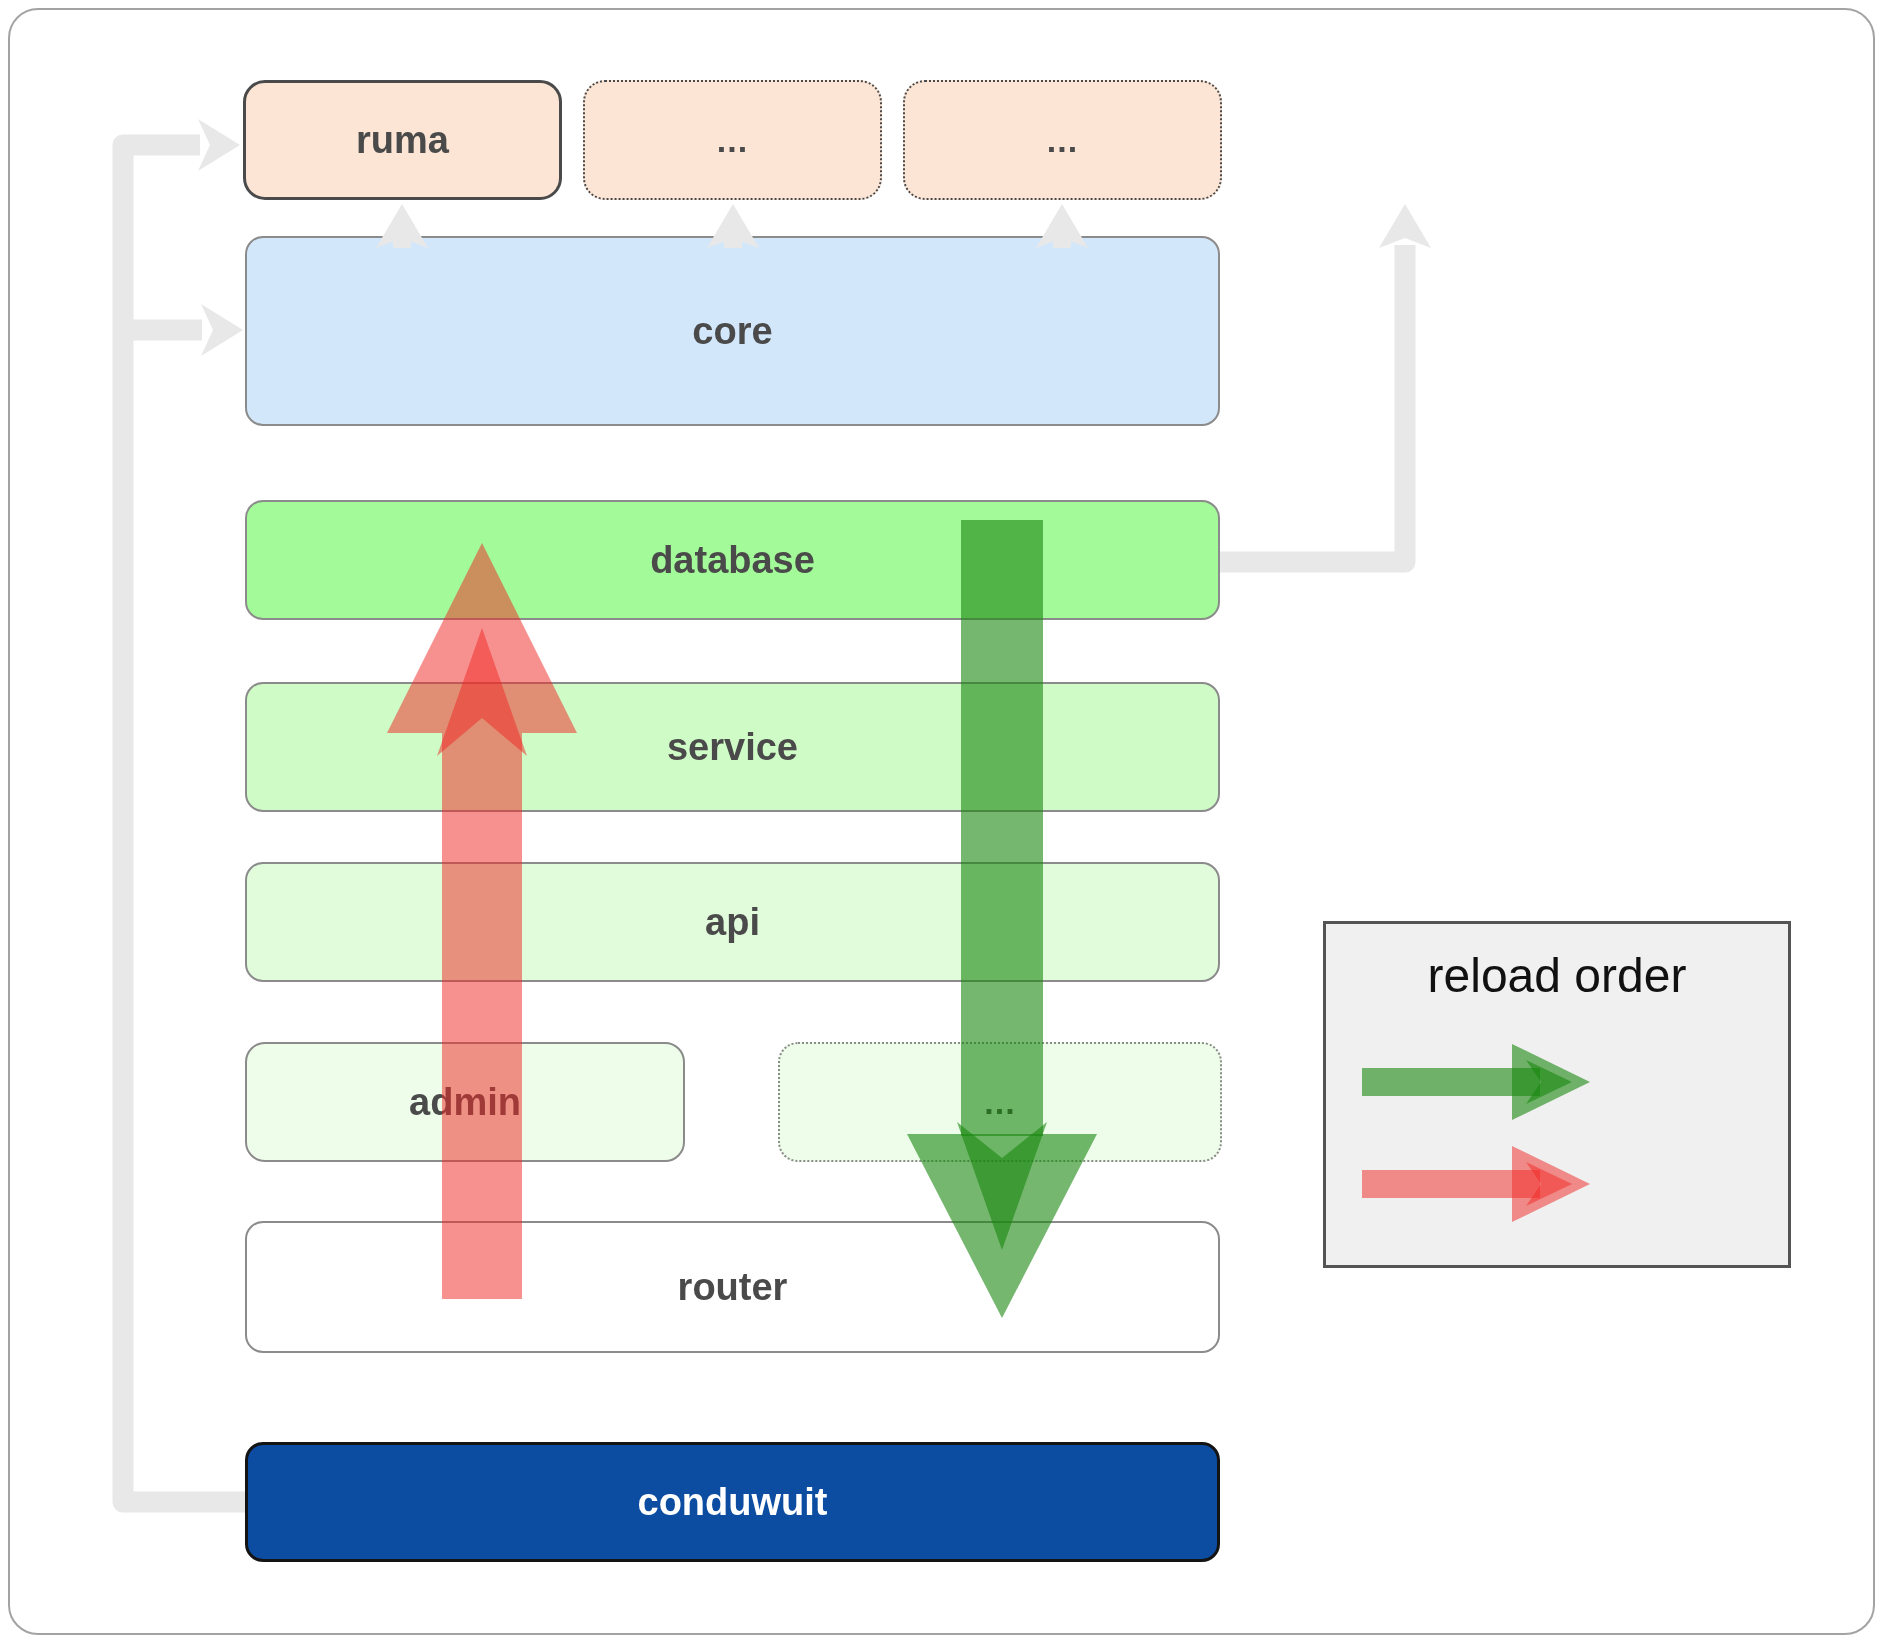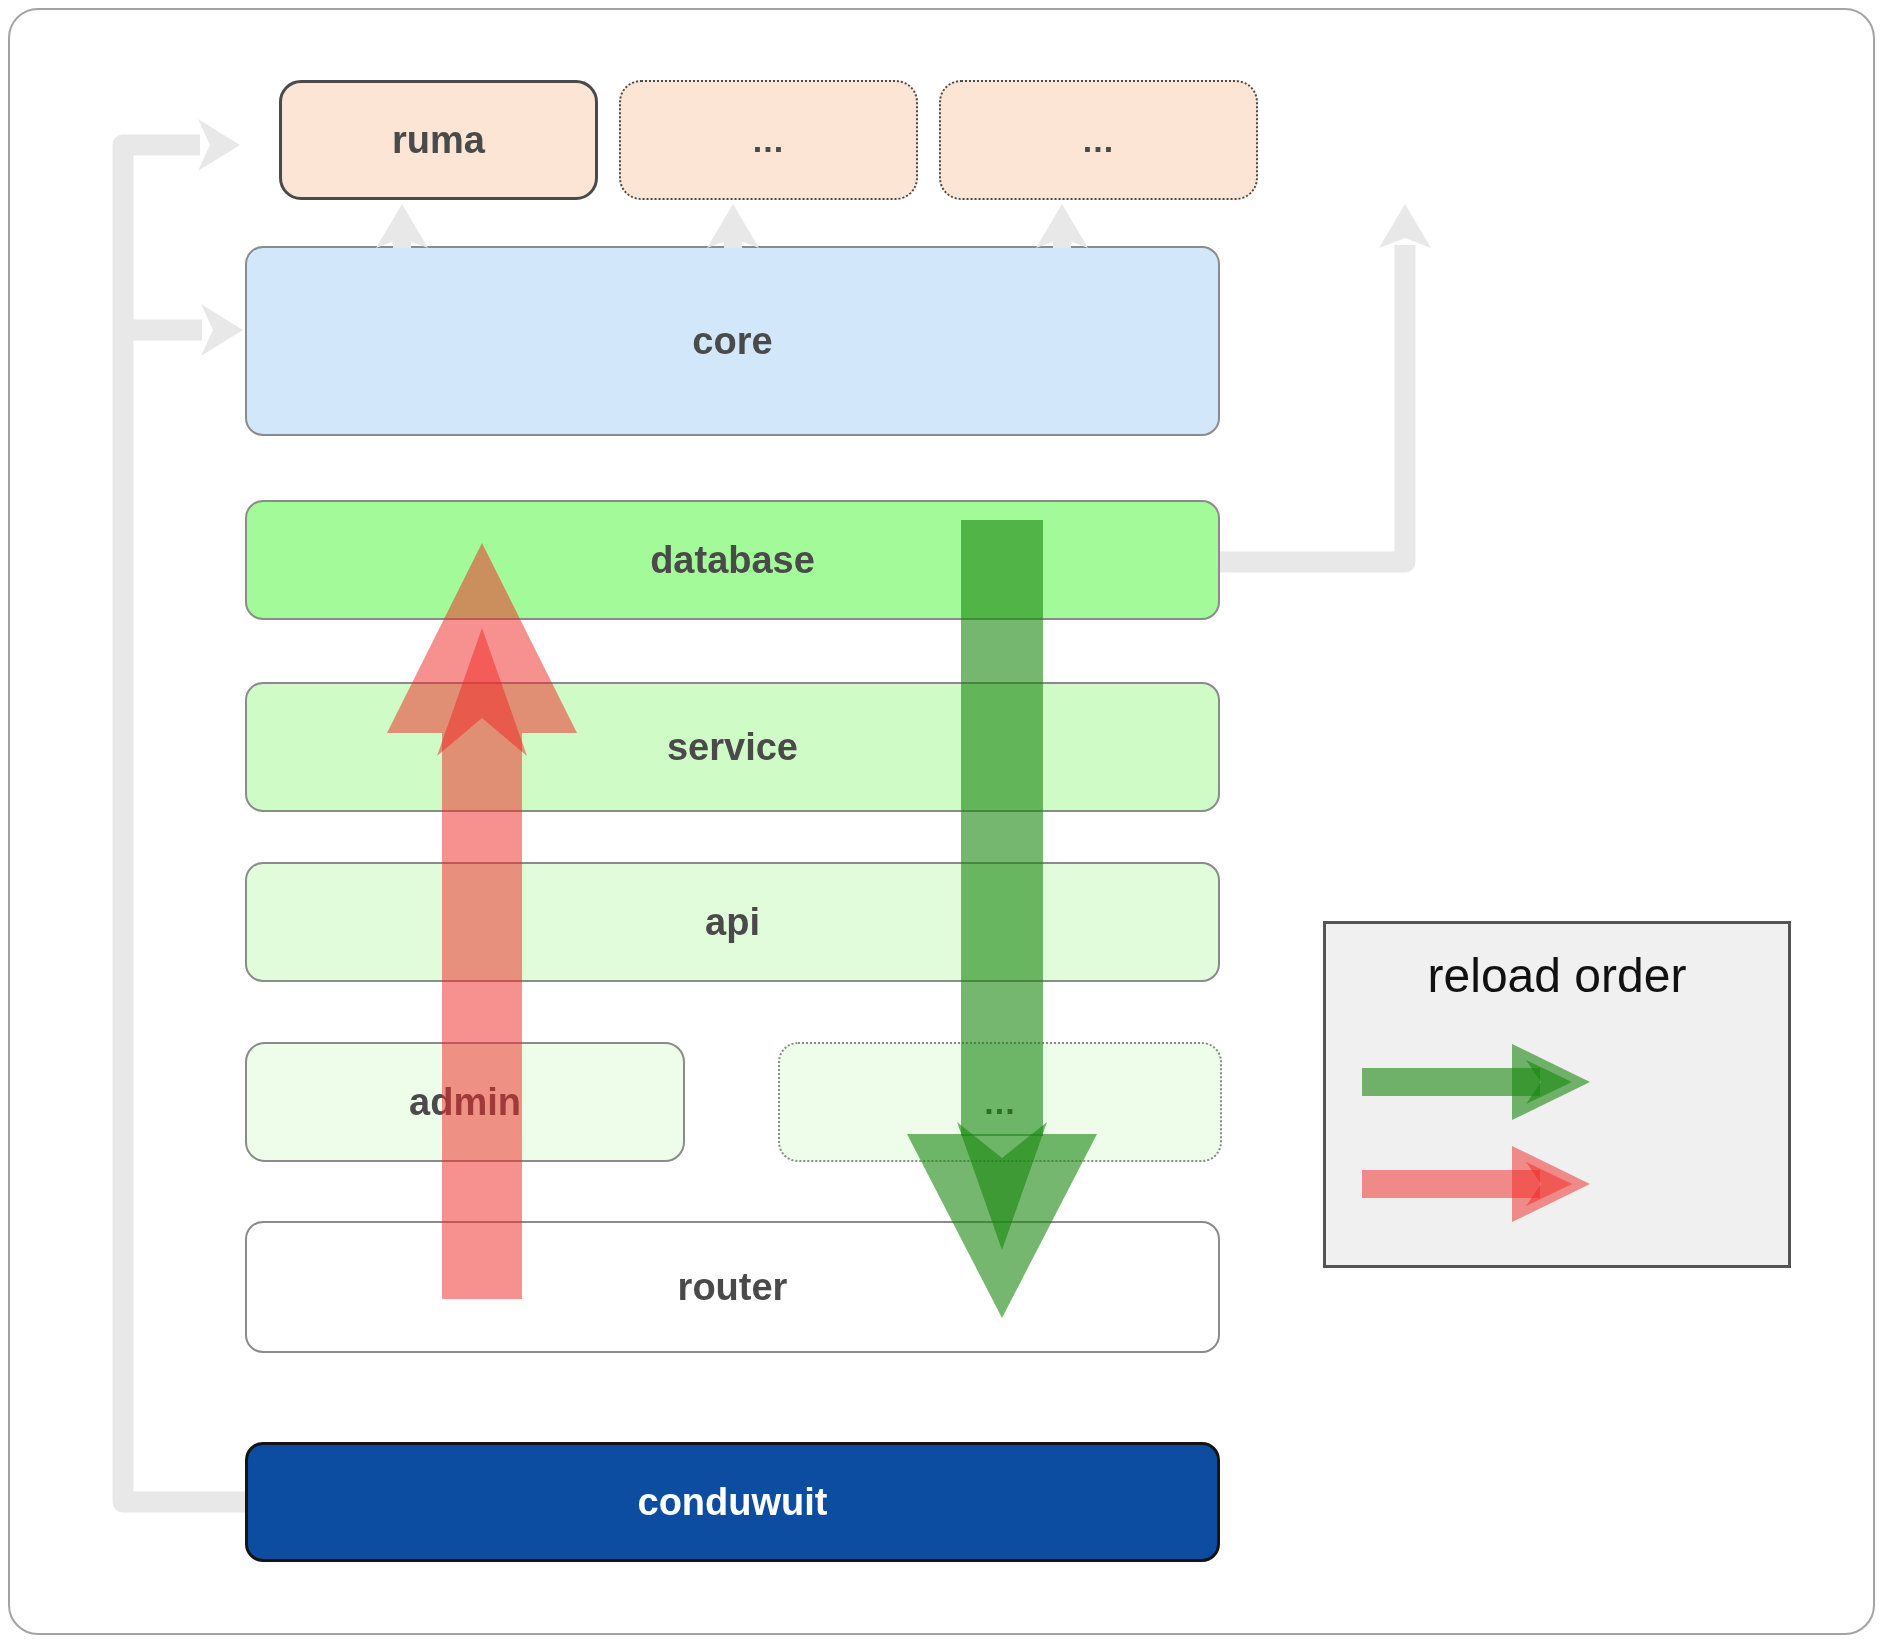--- a/index.html
+++ b/index.html
@@ -21,21 +21,21 @@
     pointer-events:none;
   }
   .node{
     position:absolute;
     display:flex;align-items:center;justify-content:center;
     box-sizing:border-box;
     font-size:38px;font-weight:600;color:var(--text);
     border-radius:18px;
     z-index:2;
   }
-  .node.top{border-radius:22px;margin-left:36px;}
+  .node.top{border-radius:22px;}
   .peach{background:var(--peach);}
   .solid-dark{border:3px solid var(--border_dark);}
   .dotted-dark{border:2px dotted var(--border_dark);}
   .solid-gray{border:2px solid var(--border_gray);}
   .dotted-gray{border:2px dotted var(--border_gray);}
   .blue{background:var(--blue);}
   .g1{background:var(--green_bright);}
   .g2{background:var(--green_light);}
   .g3{background:var(--green_lighter);}
   .g4{background:var(--green_faint);border-radius:20px;}
@@ -75,21 +75,21 @@
   <div class="node top peach solid-dark" style="left:243px;top:80px;width:319px;height:120px;">
       <span>ruma</span>
     </div>
   <div class="node top peach dotted-dark" style="left:583px;top:80px;width:299px;height:120px;">
       <span class="ellipsis-label">...</span>
     </div>
   <div class="node top peach dotted-dark" style="left:903px;top:80px;width:319px;height:120px;">
       <span class="ellipsis-label">...</span>
     </div>
 
-  <div class="node blue solid-gray" style="left:245px;top:246px;width:975px;height:190px;">
+  <div class="node blue solid-gray" style="left:245px;top:236px;width:975px;height:190px;">
       <span>core</span>
     </div>
   <div class="node g1 solid-gray" style="left:245px;top:500px;width:975px;height:120px;">
       <span>database</span>
     </div>
   <div class="node g2 solid-gray" style="left:245px;top:682px;width:975px;height:130px;">
       <span>service</span>
     </div>
   <div class="node g3 solid-gray" style="left:245px;top:862px;width:975px;height:120px;">
       <span>api</span>

